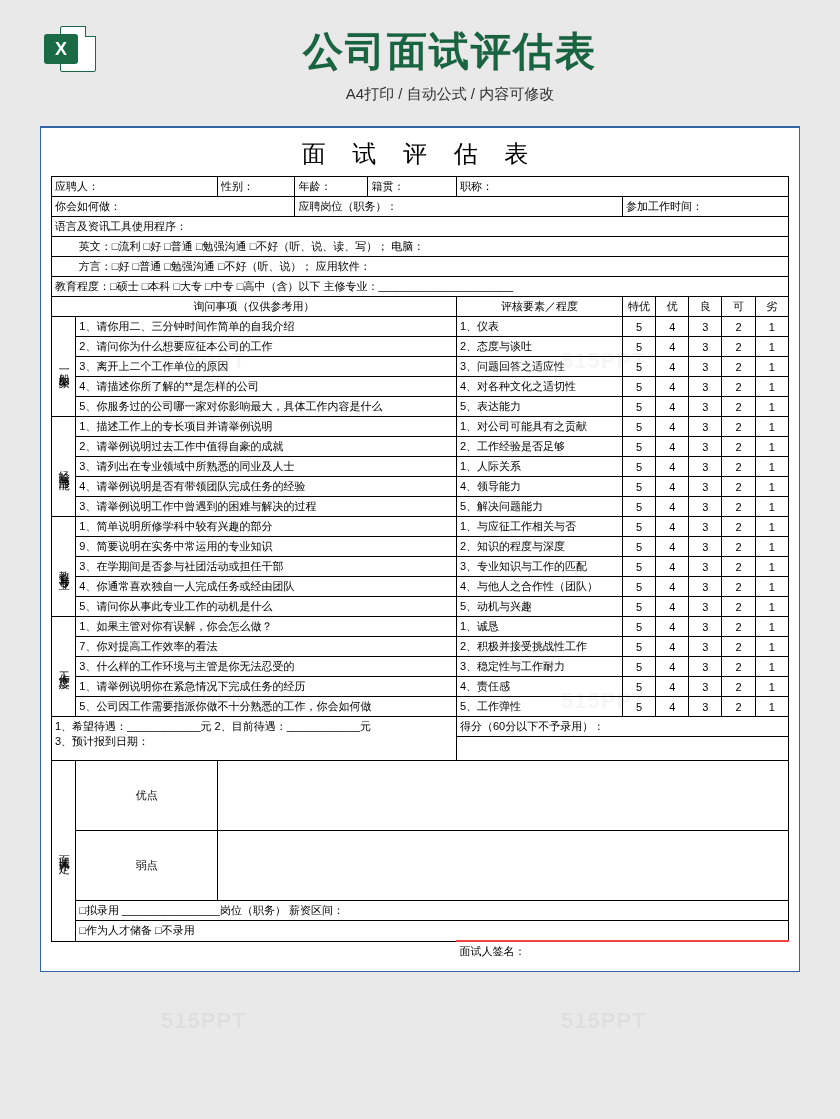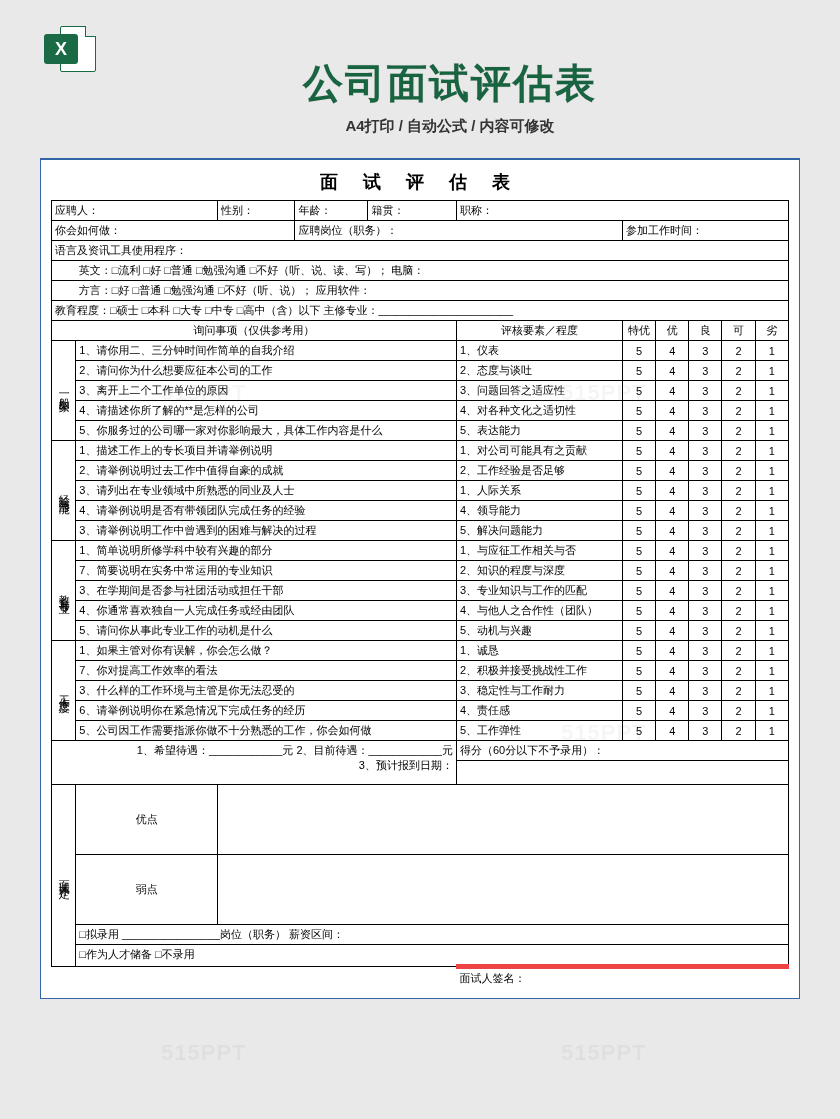--- a/index.html
+++ b/index.html
@@ -54,44 +54,43 @@
     font-family: Arial, sans-serif;
   }
   .main-title {
     text-align: center;
     font-size: 40px;
     font-weight: 900;
     letter-spacing: 2px;
     color: #1a6b45;
     -webkit-text-stroke: 1px rgba(0,0,0,0.08);
     padding-left: 60px;
-    margin-top: 32px;
   }
   .subtitle {
     text-align: center;
     font-size: 15px;
-    font-weight: bold;
+    font-weight: normal;
     color: #333;
     margin-top: 6px;
     padding-left: 60px;
   }
   .sheet {
     background: #fff;
     margin: 12px 40px 0 40px;
     border: 1px solid #3264a8;
     border-top-width: 2px;
     padding: 0 10px 10px 10px;
     font-size: 11px;
     color: #000;
     position: relative;
   }
   .sheet-title {
     text-align: center;
-    font-size: 18px;
-    font-weight: bold;
+    font-size: 24px;
+    font-weight: normal;
     letter-spacing: 10px;
     padding: 10px 0 6px 0;
   }
   table {
     width: 100%;
     border-collapse: collapse;
     table-layout: fixed;
   }
   td, th {
     border: 1px solid #000;
@@ -104,21 +103,21 @@
   }
   .vtext {
     writing-mode: vertical-rl;
     text-orientation: upright;
     text-align: center;
     letter-spacing: 2px;
     padding: 2px 0;
     white-space: normal;
   }
   .center { text-align: center; }
-  .no-bottom { border-bottom: none; text-align: right; }
+  .no-bottom { border-bottom: none; }
   .no-left { border-left: none; }
   .no-right { border-right: none; }
   .tall { height: 70px; }
   .watermark {
     position: absolute;
     font-size: 22px;
     font-weight: 900;
     color: rgba(0,0,0,0.04);
     transform: rotate(0deg);
     pointer-events: none;
@@ -308,21 +307,21 @@
           <td rowspan="5" class="center vtext">教育与专业</td>
           <td colspan="4">1、简单说明所修学科中较有兴趣的部分</td>
           <td>1、与应征工作相关与否</td>
           <td class="center">5</td>
           <td class="center">4</td>
           <td class="center">3</td>
           <td class="center">2</td>
           <td class="center">1</td>
         </tr>
         <tr>
-          <td colspan="4">7、简要说明在实务中常运用的专业知识</td>
+          <td colspan="4">9、简要说明在实务中常运用的专业知识</td>
           <td>2、知识的程度与深度</td>
           <td class="center">5</td>
           <td class="center">4</td>
           <td class="center">3</td>
           <td class="center">2</td>
           <td class="center">1</td>
         </tr>
         <tr>
           <td colspan="4">3、在学期间是否参与社团活动或担任干部</td>
           <td>3、专业知识与工作的匹配</td>
@@ -372,21 +371,21 @@
         <tr>
           <td colspan="4">3、什么样的工作环境与主管是你无法忍受的</td>
           <td>3、稳定性与工作耐力</td>
           <td class="center">5</td>
           <td class="center">4</td>
           <td class="center">3</td>
           <td class="center">2</td>
           <td class="center">1</td>
         </tr>
         <tr>
-          <td colspan="4">6、请举例说明你在紧急情况下完成任务的经历</td>
+          <td colspan="4">1、请举例说明你在紧急情况下完成任务的经历</td>
           <td>4、责任感</td>
           <td class="center">5</td>
           <td class="center">4</td>
           <td class="center">3</td>
           <td class="center">2</td>
           <td class="center">1</td>
         </tr>
         <tr>
           <td colspan="4">5、公司因工作需要指派你做不十分熟悉的工作，你会如何做</td>
           <td>5、工作弹性</td>
@@ -420,17 +419,17 @@
       <td colspan="9" class="tall"></td>
     </tr>
     <tr>
       <td colspan="10">□拟录用 ________________岗位（职务）    薪资区间：</td>
     </tr>
     <tr>
       <td colspan="10">□作为人才储备                □不录用</td>
     </tr>
     <tr>
       <td colspan="5" style="border:none"></td>
-      <td colspan="6" style="border:none;border-top:5px solid #ef4444">面试人签名：</td>
+      <td colspan="6" style="border:none;border-top:2px solid #ef4444">面试人签名：</td>
     </tr>
   </tbody>
     </table>
 </div>
 
 </body></html>

